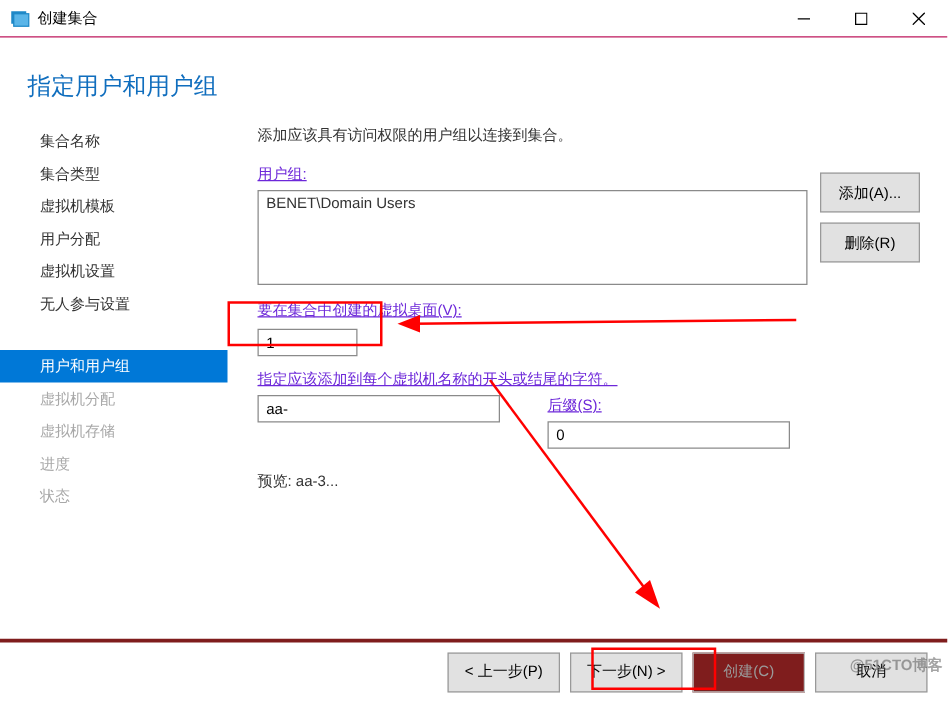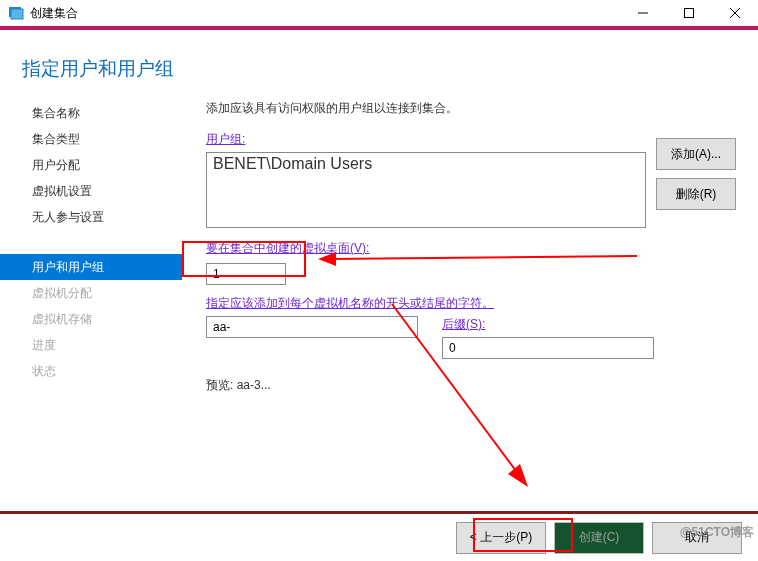--- a/index.html
+++ b/index.html
@@ -12,21 +12,21 @@
       height: 561px;
       overflow: hidden;
       position: relative;
     }
     
     .titlebar {
       height: 30px;
       display: flex;
       align-items: center;
       padding: 0 0 0 8px;
-      border-bottom: 4px solid #be185d;
+      border-bottom: 1px solid #be185d;
     }
     .titlebar .appicon {
       width: 16px; height: 16px;
       margin-right: 6px;
       display: inline-block;
     }
     .titlebar .title { font-size: 12px; color: #000; flex: 1; }
     .winbtns { display: flex; }
     .winbtn {
       width: 46px; height: 30px;
@@ -69,21 +69,21 @@
       flex: 1;
       padding: 6px 24px 0 24px;
       position: relative;
     }
     .desc { margin-bottom: 14px; color: #323232; }
     .label { margin-bottom: 4px; color: #6d28d9; text-decoration: underline; }
     .userlist {
       border: 1px solid #8a8a8a;
       height: 76px;
       padding: 2px 6px;
-      font-size: 16px;
+      font-size: 12px;
       overflow: auto;
       background: #fff;
       margin-bottom: 12px;
     }
     .rightbtns {
       position: absolute;
       right: 22px;
       top: 44px;
       display: flex;
       flex-direction: column;
@@ -94,29 +94,29 @@
       height: 32px;
       border: 1px solid #999;
       background: #e1e1e1;
       font-size: 12px;
       padding: 0 10px;
       display: inline-flex;
       align-items: center;
       justify-content: center;
       color: #000;
     }
-    .btn.disabled { color: #9a9a9a; border-color: #bcbcbc; background: #14532d; }
+    .btn.disabled { color: #9a9a9a; border-color: #bcbcbc; background: #7f1d1d; }
     .row { display: flex; gap: 24px; }
     .col { flex: 1; }
     input.text {
       border: 1px solid #8a8a8a;
       height: 22px;
       padding: 1px 6px;
       font-size: 12px;
-      width: 212px;
+      width: 194px;
       background: #fff;
     }
     .small-input { width: 80px; border: 1px solid #8a8a8a; height: 22px; padding: 1px 6px; font-size: 12px; }
     .preview { margin-top: 18px; }
     
     .redbox {
       position: absolute;
       border: 2px solid #ff0000;
       pointer-events: none;
       z-index: 50;
@@ -183,20 +183,21 @@
     </div>
   </div>
 </div>
 
 <div class="page-header">指定用户和用户组</div>
 
 <div class="content">
   <div class="sidebar">
     <div class="side-item enabled">集合名称</div>
     <div class="side-item enabled">集合类型</div>
+    <div class="side-item enabled">虚拟机模板</div>
     <div class="side-item enabled">用户分配</div>
     <div class="side-item enabled">虚拟机设置</div>
     <div class="side-item enabled">无人参与设置</div>
     <div class="side-item active">用户和用户组</div>
     <div class="side-item disabled">虚拟机分配</div>
     <div class="side-item disabled">虚拟机存储</div>
     <div class="side-item disabled">进度</div>
     <div class="side-item disabled">状态</div>
   </div>
 
@@ -242,19 +243,20 @@
 
     <svg class="redarrow" style="left:200px; top:200px; width:170px; height:200px;">
       <line x1="10" y1="10" x2="140" y2="185" stroke="#ff0000" stroke-width="2"></line>
       <polygon points="146,193 126,180 138,170" fill="#ff0000"></polygon>
     </svg>
   </div>
 </div>
 
 <div class="footer">
   <button class="btn">&lt; 上一步(P)</button>
+  <button class="btn">下一步(N) &gt;</button>
   <button class="btn disabled">创建(C)</button>
   <button class="btn">取消</button>
 </div>
 
 <div class="redbox" style="left:473px; top:518px; width:100px; height:34px;"></div>
 
 <div class="watermark">@51CTO博客</div>
 
 </body></html>

